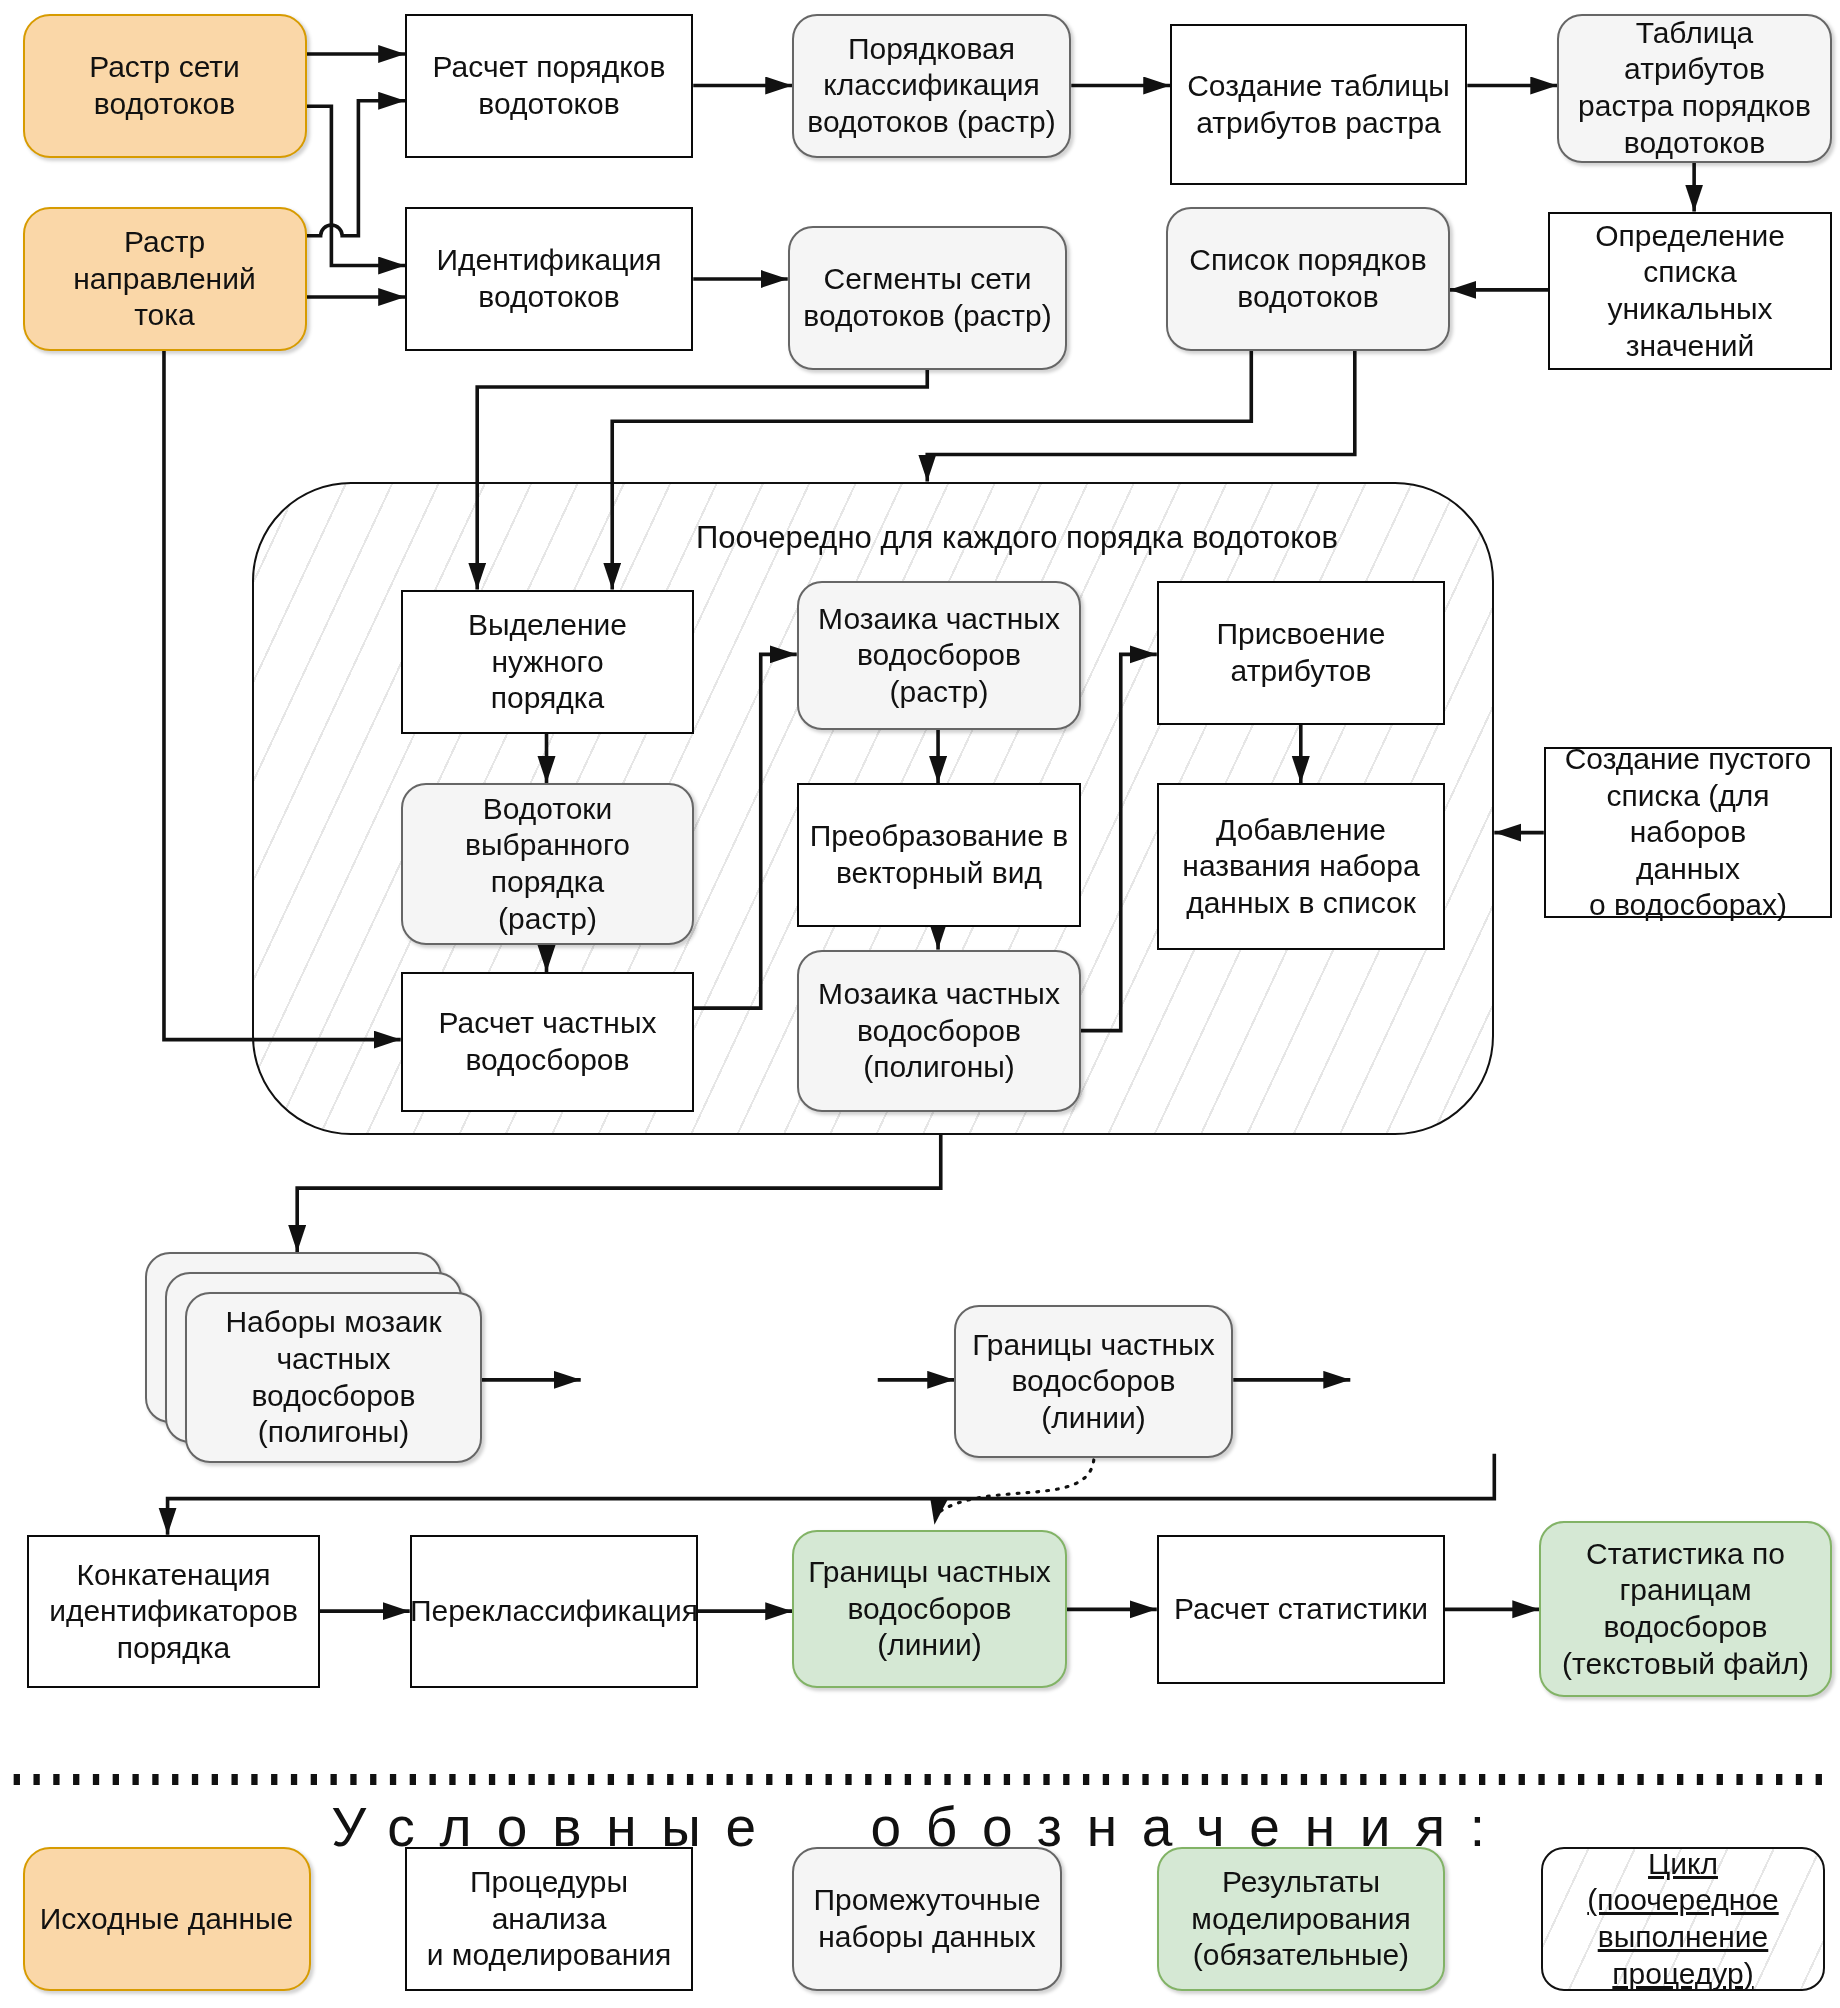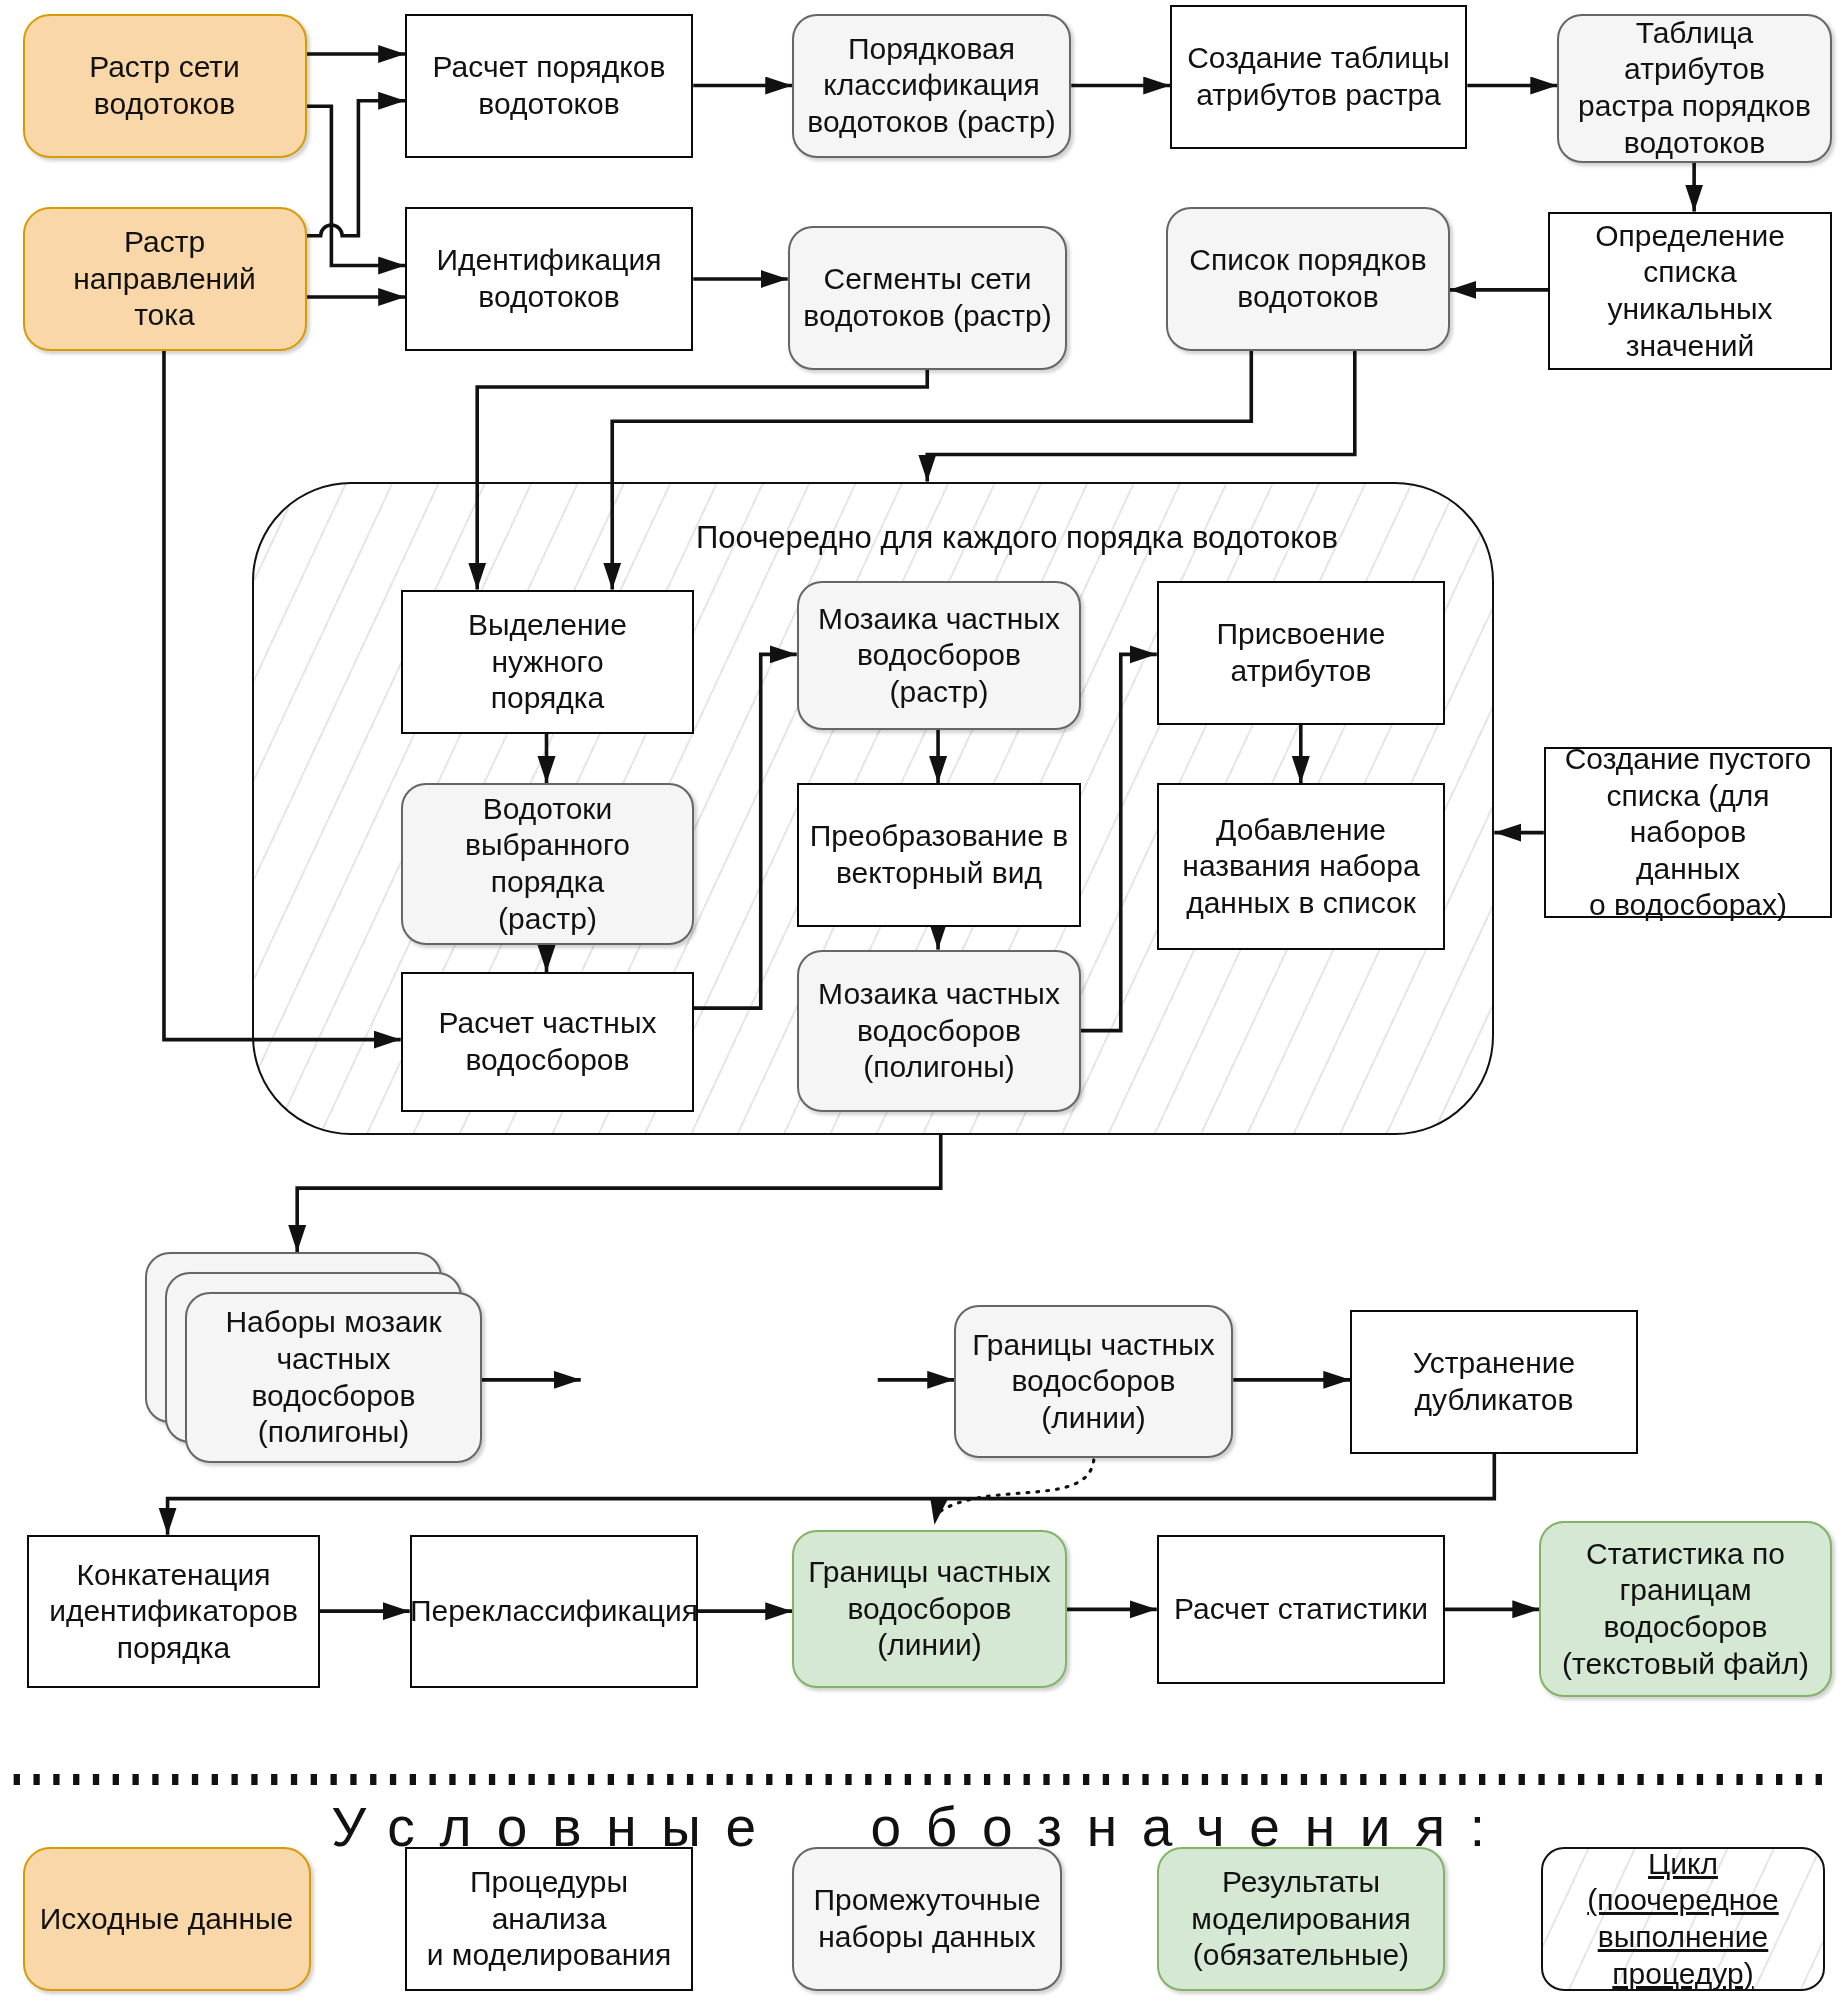--- a/index.html
+++ b/index.html
@@ -98,21 +98,21 @@
 
   <div id="loop-label">Поочередно для каждого порядка водотоков</div>
 
   <div class="node input" style="left:22.5px;top:13.5px;width:284px;height:144px;">Растр сети
 водотоков</div>
   <div class="node process" style="left:405px;top:13.5px;width:288px;height:144px;">Расчет порядков
 водотоков</div>
   <div class="node data" style="left:792px;top:13.5px;width:279px;height:144px;">Порядковая
 классификация
 водотоков (растр)</div>
-  <div class="node process" style="left:1170px;top:5px;width:297px;height:144px;">Создание таблицы
+  <div class="node process" style="left:1170px;top:24px;width:297px;height:161px;">Создание таблицы
 атрибутов растра</div>
   <div class="node data" style="left:1557px;top:13.5px;width:275px;height:149px;">Таблица атрибутов
 растра порядков
 водотоков</div>
 
   <div class="node input" style="left:22.5px;top:207px;width:284px;height:144px;">Растр направлений
 тока</div>
   <div class="node process" style="left:405px;top:207px;width:288px;height:144px;">Идентификация
 водотоков</div>
   <div class="node data" style="left:788px;top:207px;width:279px;height:144px;margin-top:19px;">Сегменты сети
@@ -149,22 +149,20 @@
 о водосборах)</div>
 
   <div class="node data" style="left:145px;top:1252px;width:297px;height:171px;"></div>
   <div class="node data" style="left:165px;top:1272px;width:297px;height:171px;"></div>
   <div class="node data" style="left:185px;top:1292px;width:297px;height:171px;">Наборы мозаик
 частных водосборов
 (полигоны)</div>
 
   <div class="node data" style="left:954px;top:1305px;width:279px;height:153px;">Границы частных
 водосборов (линии)</div>
-  <div class="node process" style="left:1350px;top:1310px;width:288px;height:144px;">Устранение
-дубликатов</div>
 
   <div class="node process" style="left:27px;top:1535px;width:293px;height:153px;">Конкатенация
 идентификаторов
 порядка</div>
   <div class="node process" style="left:410px;top:1535px;width:288px;height:153px;">Переклассификация</div>
   <div class="node result" style="left:792px;top:1530px;width:275px;height:158px;">Границы частных
 водосборов (линии)</div>
   <div class="node process" style="left:1157px;top:1535px;width:288px;height:149px;">Расчет статистики</div>
   <div class="node result" style="left:1539px;top:1521px;width:293px;height:176px;">Статистика по
 границам

